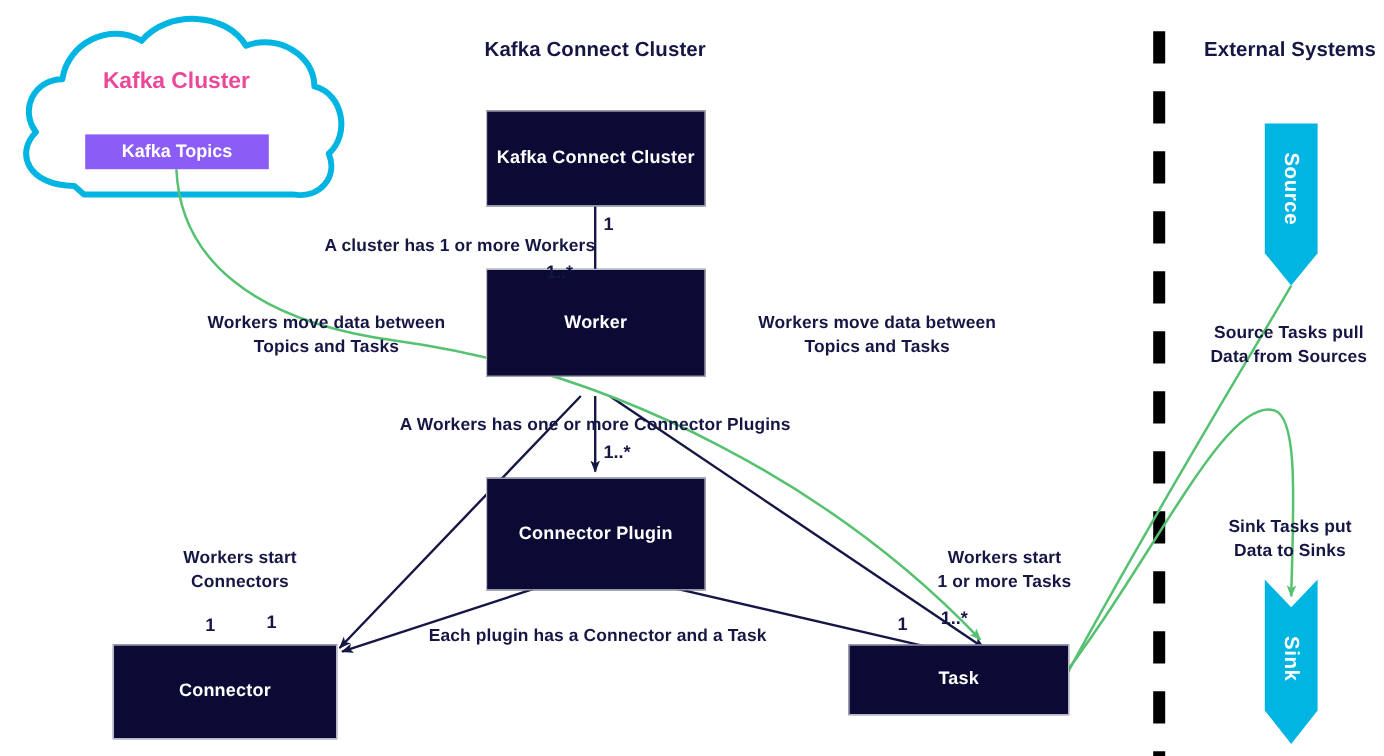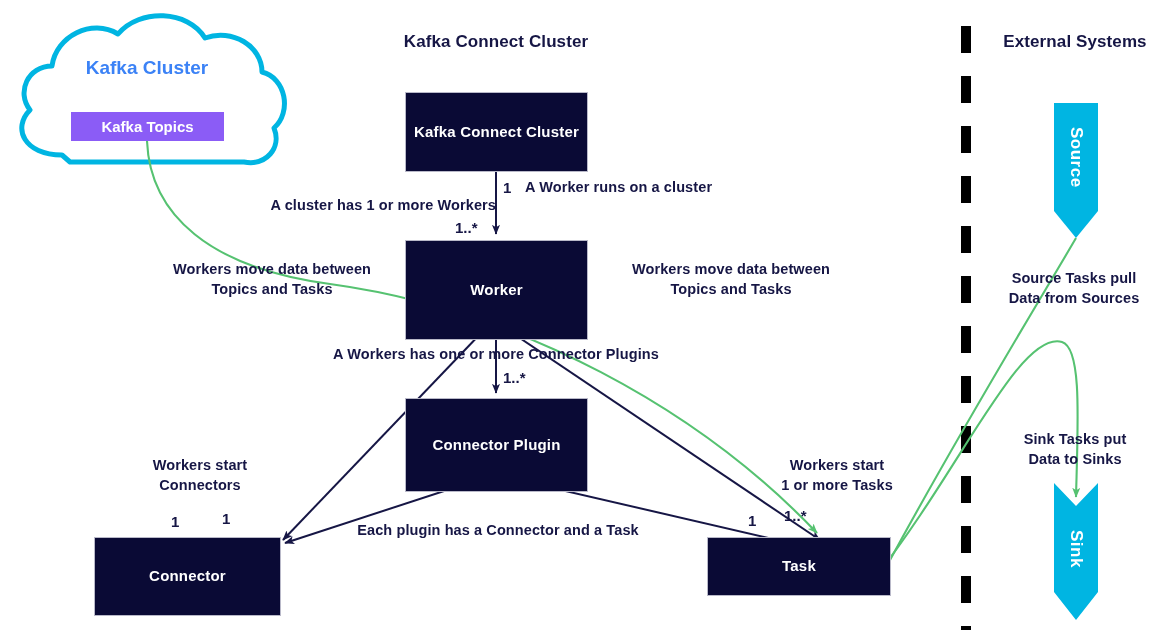--- a/index.html
+++ b/index.html
@@ -61,21 +61,21 @@
   }
   .mult-label {
     position: absolute;
     color: #161645;
     font-weight: bold;
     font-size: 15px;
     line-height: 1;
   }
   .cloud-label {
     position: absolute;
-    color: #3b82f6;
+    color: #ec4899;
     font-weight: bold;
     font-size: 19px;
     line-height: 1.25;
     text-align: center;
   }
   .topics-box {
     position: absolute;
     background: #8b5cf6;
     display: flex;
     align-items: center;
@@ -167,36 +167,35 @@
 Cluster</div>
 
   <div class="group-title" style="left:1000px; top:31px; width:150px;">External
 Systems</div>
 
   <div class="topics-box" style="left:71px; top:112px; width:153px; height:29px;">Kafka Topics</div>
 
   <div class="node-box" style="left:405px; top:92px; width:183px; height:80px;">Kafka Connect
 Cluster</div>
 
-  <div class="node-box" style="left:405px; top:240px; width:183px; height:100px;">Worker</div>
+  <div class="node-box" style="left:405px; top:224px; width:183px; height:90px;">Worker</div>
 
   <div class="node-box" style="left:405px; top:398px; width:183px; height:94px;">Connector
 Plugin</div>
 
   <div class="node-box" style="left:94px; top:537px; width:187px; height:79px;text-align:right;">Connector</div>
 
   <div class="node-box" style="left:707px; top:537px; width:184px; height:59px;">Task</div>
 
   <div class="ext-shape-label" style="left:1054px; top:103px; width:44px; height:108px;">Source</div>
 
   <div class="ext-shape-label" style="left:1054px; top:506px; width:44px; height:86px;">Sink</div>
 
   <div class="edge-label" style="left:218px; top:196px; width:278px; text-align:right;">A cluster has 1 or more Workers</div>
 
-  <div class="edge-label" style="left:525px; top:178px; width:290px; text-align:left;">A Worker runs on a cluster</div>
 
   <div class="edge-label" style="left:143px; top:260px; width:258px;">Workers move data between
 Topics and Tasks</div>
 
   <div class="edge-label" style="left:602px; top:260px; width:258px;">Workers move data between
 Topics and Tasks</div>
 
   <div class="edge-label" style="left:268px; top:345px; width:456px;">A Workers has one or more Connector Plugins</div>
 
   <div class="edge-label" style="left:105px; top:456px; width:190px;">Workers start

